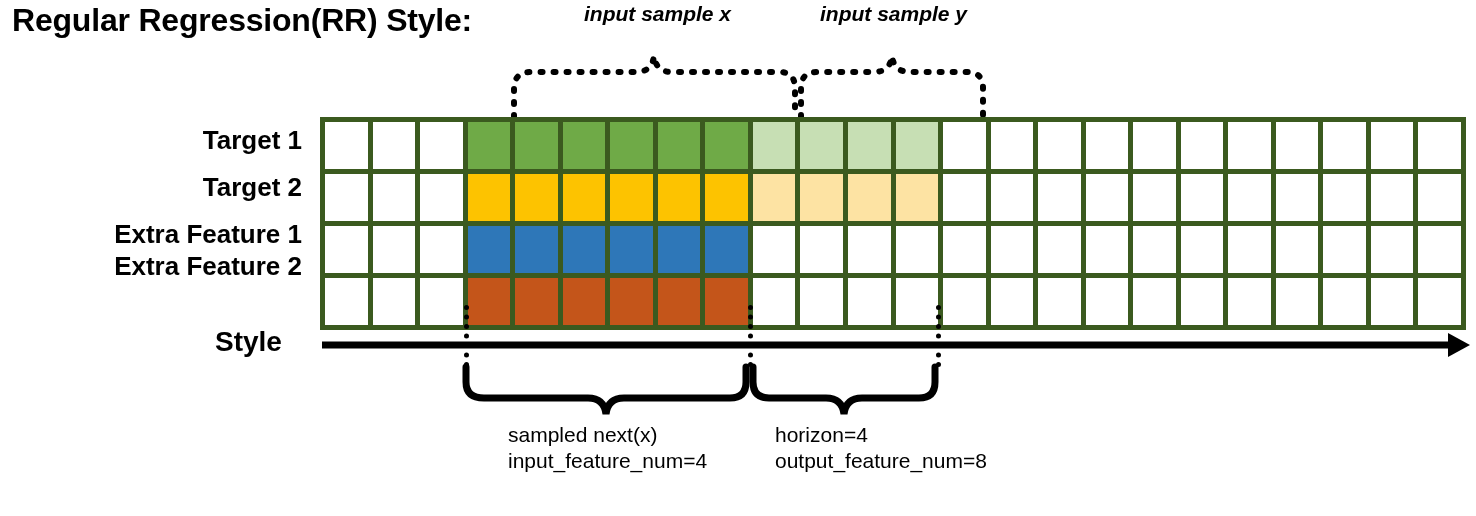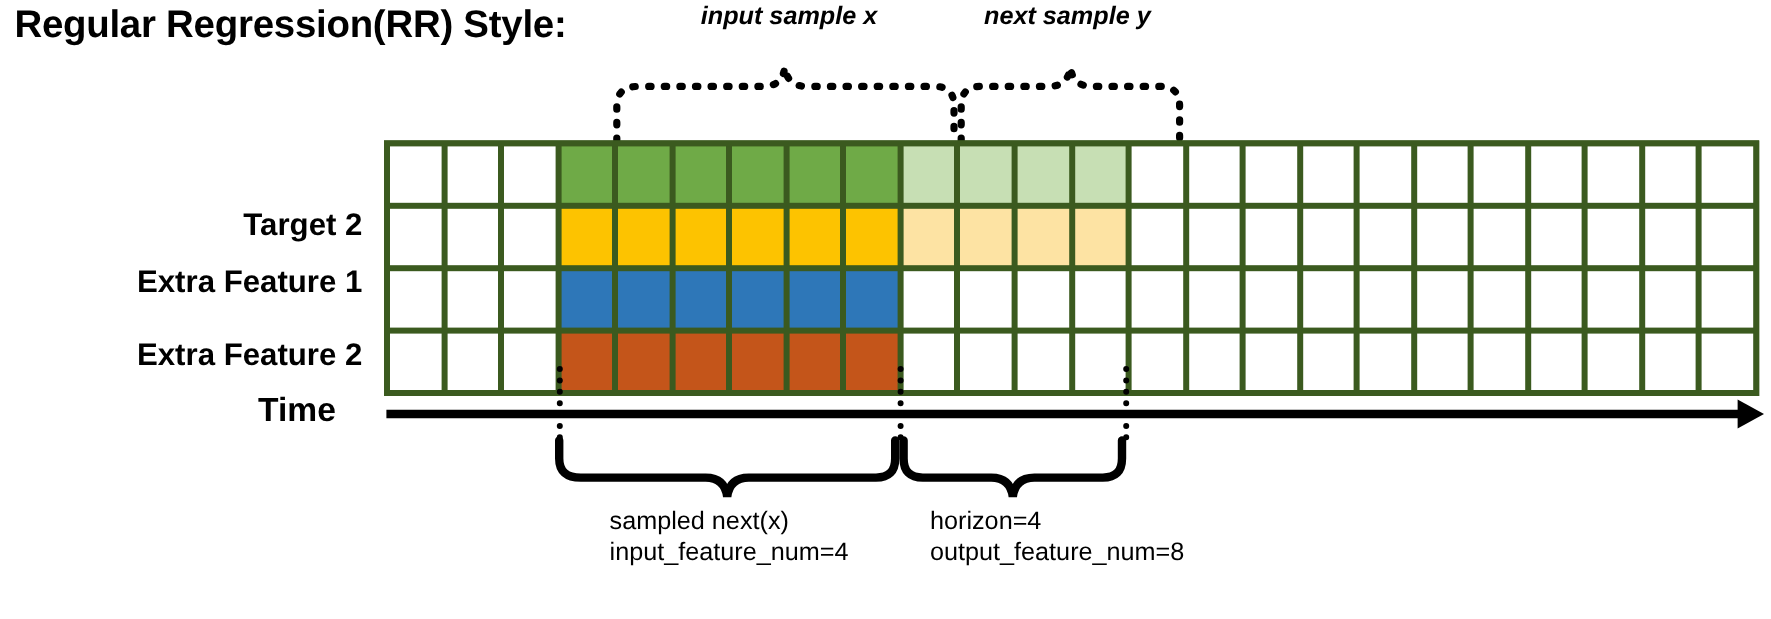--- a/index.html
+++ b/index.html
@@ -75,26 +75,27 @@
   <div class="title">Regular Regression(RR) Style:</div>
 
   <svg class="svg-layer">
 
     <path d="M 514 117 L 514 88 Q 514 72 532 72 L 636 72 Q 652 72 654 56 Q 656 72 672 72 L 779 72 Q 795 72 795 88 L 795 117" fill="none" stroke="#000" stroke-width="6" stroke-linecap="round" stroke-dasharray="2 11"></path>
 
     <path d="M 801 117 L 801 88 Q 801 72 817 72 L 874 72 Q 890 72 892 56 Q 894 72 910 72 L 967 72 Q 983 72 983 88 L 983 117" fill="none" stroke="#000" stroke-width="6" stroke-linecap="round" stroke-dasharray="2 11"></path>
   </svg>
 
   <div class="ann-top" style="left:584px;">input sample x</div>
-  <div class="ann-top" style="left:820px;">next sample y</div>
+  <div class="ann-top" style="left:820px;">input sample y</div>
 
   <div class="rowlabels">
+    <div class="rowlabel" style="top:0px;">Target 1</div>
     <div class="rowlabel" style="top:47px;">Target 2</div>
     <div class="rowlabel" style="top:94px;">Extra Feature 1</div>
-    <div class="rowlabel" style="top:155px;">Extra Feature 2</div>
+    <div class="rowlabel" style="top:126px;">Extra Feature 2</div>
   </div>
 
   <div class="grid" id="grid">
       <div class="cell c-white"></div>
       <div class="cell c-white"></div>
       <div class="cell c-white"></div>
       <div class="cell c-green"></div>
       <div class="cell c-green"></div>
       <div class="cell c-green"></div>
       <div class="cell c-green"></div>
@@ -186,21 +187,21 @@
       <div class="cell c-white"></div>
       <div class="cell c-white"></div>
       <div class="cell c-white"></div>
       <div class="cell c-white"></div>
     </div>
 
   <div class="dotted-v" style="left:464px;top:305px;height:62px;"></div>
   <div class="dotted-v" style="left:748px;top:305px;height:62px;"></div>
   <div class="dotted-v" style="left:936px;top:305px;height:62px;"></div>
 
-  <div class="time-label">Time</div>
+  <div class="time-label">Style</div>
   <svg class="svg-layer">
     <line x1="322" y1="345" x2="1455" y2="345" stroke="#000" stroke-width="7"></line>
     <polygon points="1470,345 1448,333 1448,357" fill="#000"></polygon>
   </svg>
 
   <svg class="svg-layer">
 
     <path d="M 466 367 L 466 382 Q 466 398 484 398 L 588 398 Q 604 398 606 414 Q 608 398 624 398 L 730 398 Q 746 398 746 382 L 746 367" fill="none" stroke="#000" stroke-width="7" stroke-linecap="round"></path>
 
     <path d="M 753 367 L 753 382 Q 753 398 769 398 L 826 398 Q 842 398 844 414 Q 846 398 862 398 L 919 398 Q 935 398 935 382 L 935 367" fill="none" stroke="#000" stroke-width="7" stroke-linecap="round"></path>

